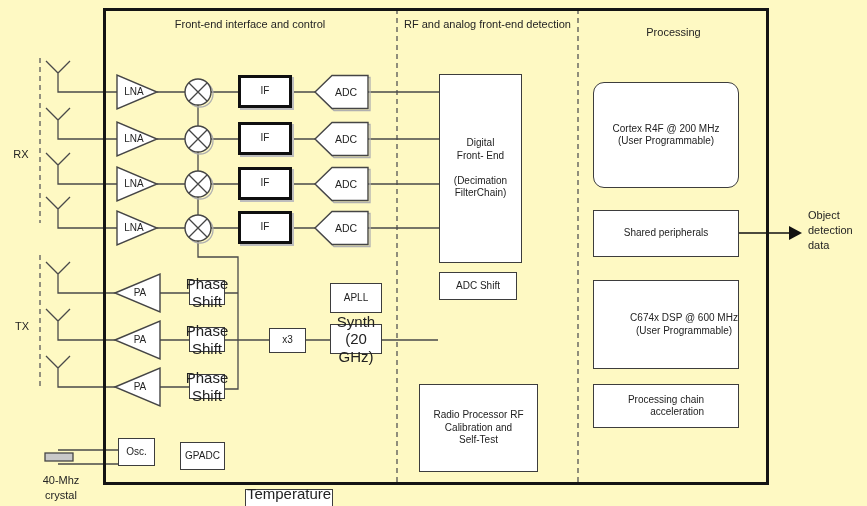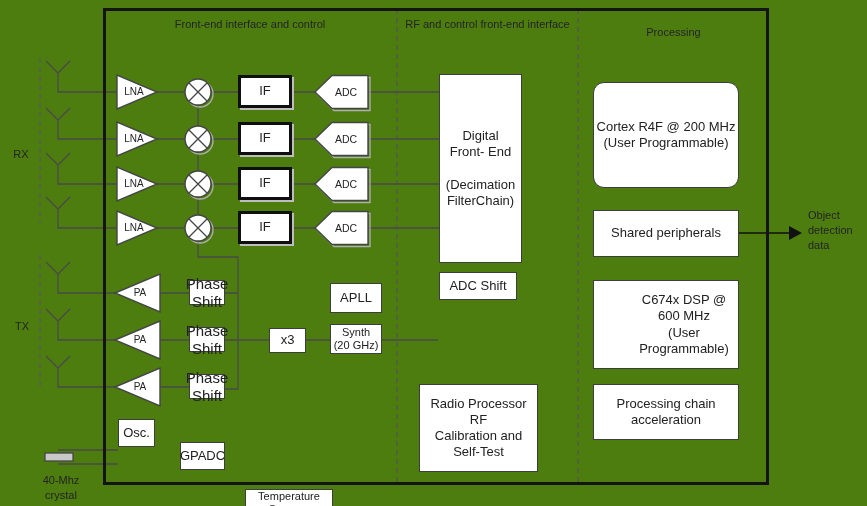--- a/index.html
+++ b/index.html
@@ -1,34 +1,34 @@
 <!DOCTYPE html>
 <html><head>
 <meta charset="utf-8">
 <style>
   html,body{margin:0;padding:0;background:#fff;}
   .canvas{
     position:relative; width:867px; height:506px; overflow:hidden;
-    background:#4d7c0f; font-family:"Liberation Sans", sans-serif; color:#222;
+    background:#fef9c3; font-family:"Liberation Sans", sans-serif; color:#222;
   }
   svg.layer{position:absolute; left:0; top:0;}
   .chip{
     position:absolute; left:103px; top:8px; width:660px; height:471px;
     border:3px solid #141414; background:transparent;
   }
   .box{
     position:absolute; box-sizing:border-box;
     border:1.5px solid #3d3d3d; background:#fff;
     display:flex; align-items:center; justify-content:center;
-    text-align:center; font-size:13px; line-height:1.25; color:#222;
+    text-align:center; font-size:10px; line-height:1.25; color:#222;
     white-space:pre-line;
   }
   .box.bold{border:3px solid #0f0f0f; box-shadow:2px 2px 0 #bdbdbd;}
   .box.small{font-size:15px; line-height:1.15;}
-  .box.s105{font-size:11px; line-height:1.15;}
+  .box.s105{font-size:15px; line-height:1.15;}
   .lbl{
     position:absolute; font-size:11px; line-height:1.35; color:#242424;
     white-space:pre-line;
   }
   .lbl.center{text-align:center;}
   .lbl.tri{font-size:10px; line-height:1.2; text-align:center;}
 </style>
 </head>
 <body>
 
@@ -115,21 +115,21 @@
       <g>
         <path d="M739,233 H789" stroke="#111" stroke-width="1.6"></path>
         <polygon points="789,226 789,240 802,233" fill="#111" stroke="none"></polygon>
       </g>
     </g>
   </svg>
 
   <div class="chip"></div>
 
   <div class="lbl center" style="left:103px; top:17px; width:294px;">Front-end interface and control</div>
-  <div class="lbl center" style="left:397px; top:17px; width:181px;">RF and control front-end interface</div>
+  <div class="lbl center" style="left:397px; top:17px; width:181px;">RF and analog front-end detection</div>
   <div class="lbl center" style="left:578px; top:25px; width:191px;">Processing</div>
 
   <div class="lbl center" style="left:6px; top:147px; width:30px;">RX</div>
   <div class="lbl center" style="left:8px; top:319px; width:28px;">TX</div>
 
   <div class="lbl tri" style="left:118px; top:86px; width:32px;">LNA</div>
   <div class="lbl tri" style="left:118px; top:133px; width:32px;">LNA</div>
   <div class="lbl tri" style="left:118px; top:178px; width:32px;">LNA</div>
   <div class="lbl tri" style="left:118px; top:222px; width:32px;">LNA</div>
 
@@ -167,24 +167,24 @@
   <div class="box" style="left:439px; top:272px; width:78px; height:28px;">ADC Shift</div>
   <div class="box" style="left:419px; top:384px; width:119px; height:88px;">Radio Processor RF
 Calibration and
 Self-Test</div>
 
   <div class="box" style="left:593px; top:82px; width:146px; height:106px;border-radius:11px;">Cortex R4F @ 200 MHz
 (User Programmable)</div>
   <div class="box" style="left:593px; top:210px; width:146px; height:47px;">Shared peripherals</div>
   <div class="box" style="left:593px; top:280px; width:146px; height:89px;padding-left:36px;">C674x DSP @ 600 MHz
 (User Programmable)</div>
-  <div class="box" style="left:593px; top:384px; width:146px; height:56px;">Processing chain
+  <div class="box" style="left:593px; top:384px; width:146px; height:44px;text-align:right;">Processing chain
 acceleration</div>
 
-  <div class="box" style="left:118px; top:419px; width:37px; height:28px;">Osc.</div>
+  <div class="box" style="left:118px; top:438px; width:37px; height:28px;">Osc.</div>
   <div class="box" style="left:180px; top:442px; width:45px; height:28px;">GPADC</div>
   <div class="box s105" style="left:245px; top:441px; width:88px; height:27px;margin-top:48px;">Temperature
 Sensors</div>
 
   <div class="lbl center" style="left:32px; top:473px; width:58px;">40-Mhz
 crystal</div>
   <div class="lbl" style="left:808px; top:208px; width:59px;">Object
 detection
 data</div>
 

